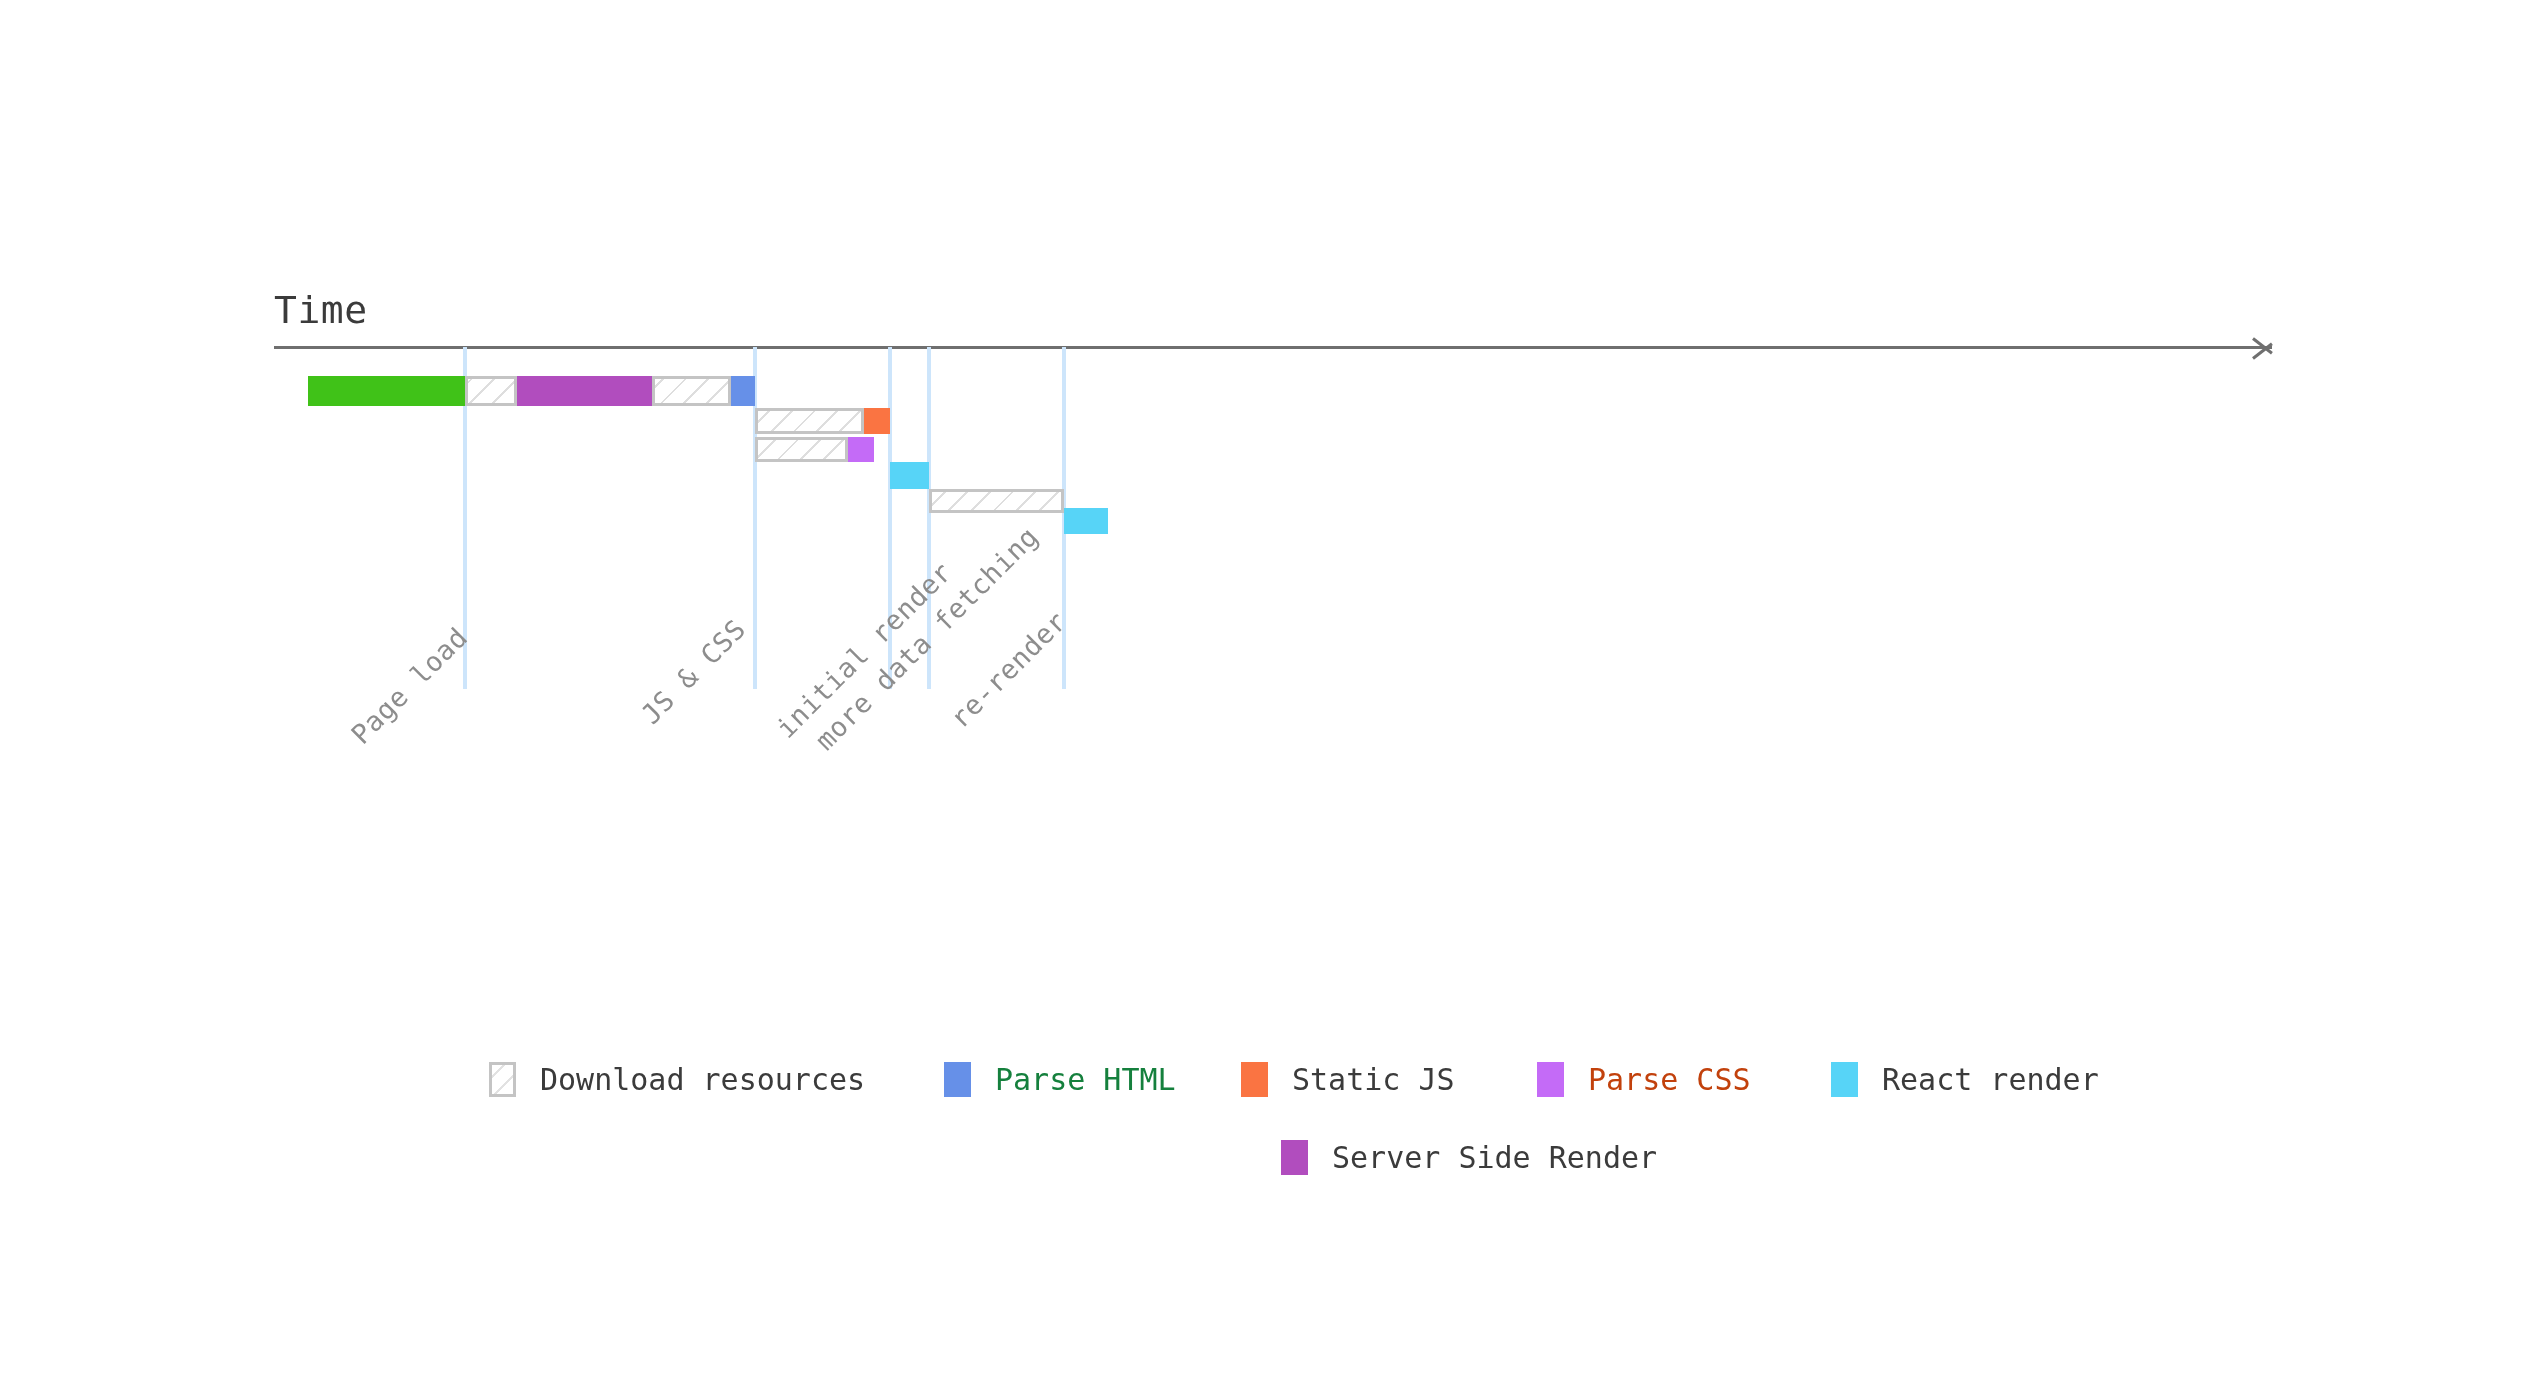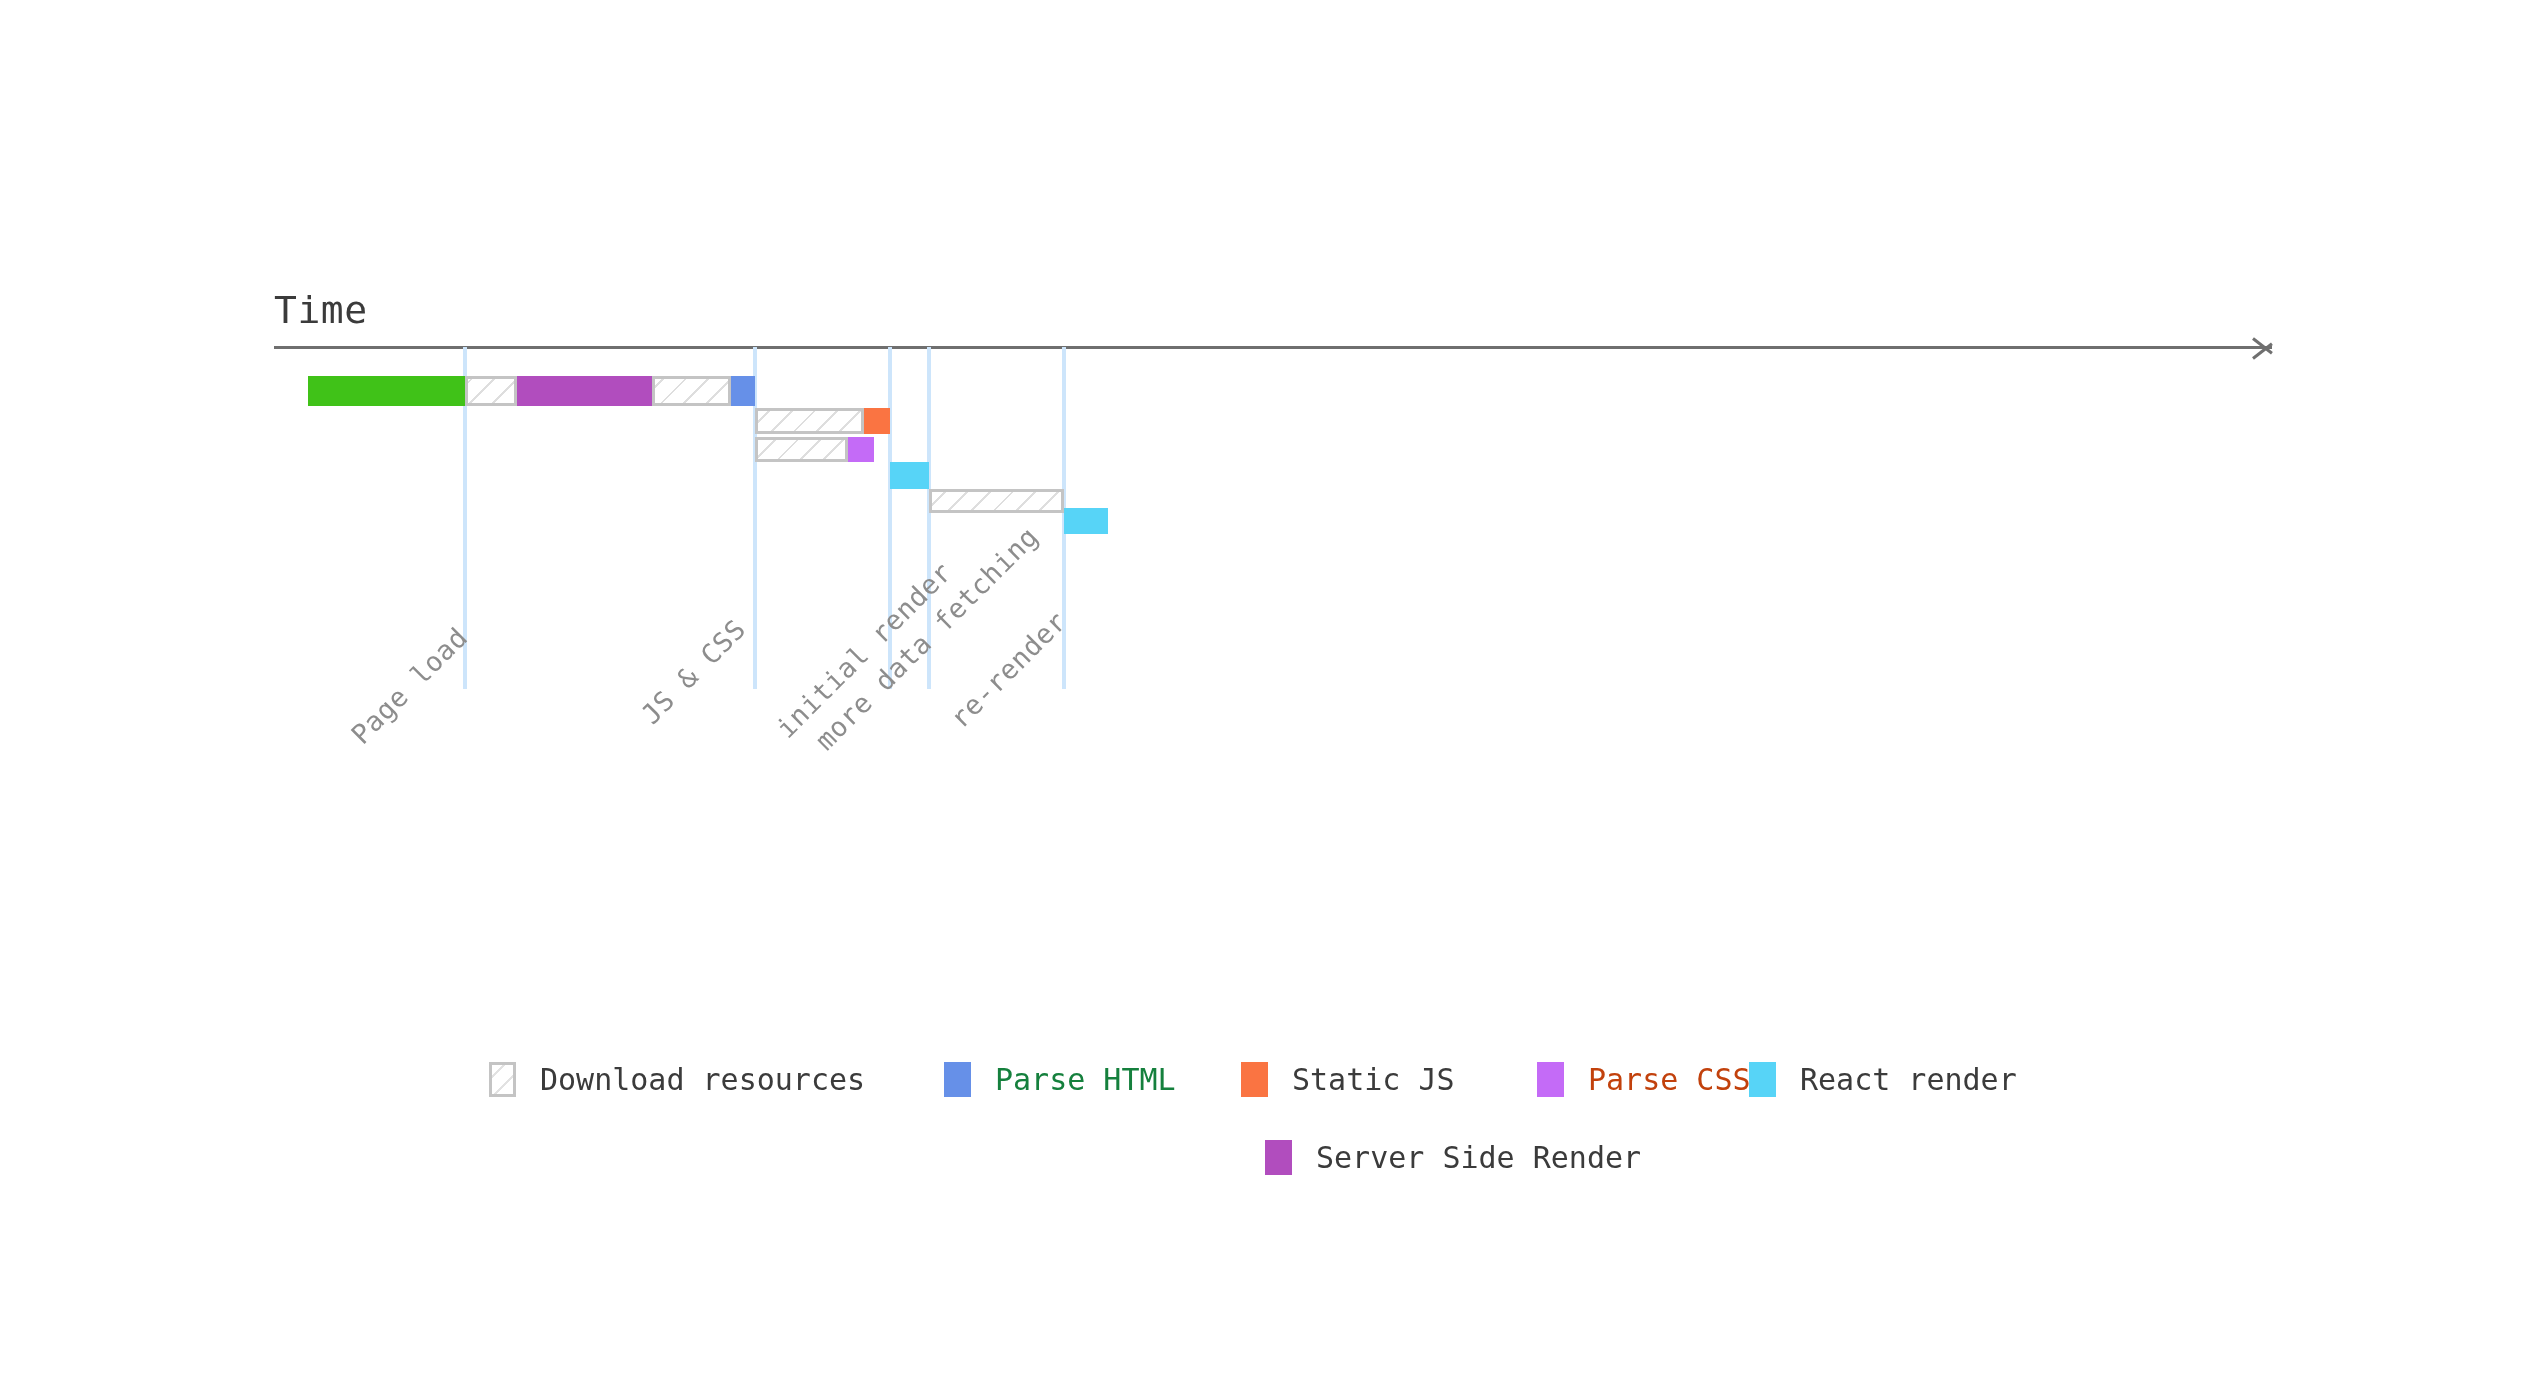--- a/index.html
+++ b/index.html
@@ -191,26 +191,26 @@
           <span class="legend-label" style="color: #15803d;">Parse HTML</span>
         </div>
         <div class="legend-item" style="left: 752px;">
           <span class="legend-swatch" style="background: rgb(250, 116, 66);"></span>
           <span class="legend-label" style="color: rgb(59, 59, 59);">Static JS</span>
         </div>
         <div class="legend-item" style="left: 1048px;">
           <span class="legend-swatch" style="background: rgb(196, 107, 247);"></span>
           <span class="legend-label" style="color: #c2410c;">Parse CSS</span>
         </div>
-        <div class="legend-item" style="left: 1260px;">
+        <div class="legend-item" style="left: 1342px;">
           <span class="legend-swatch" style="background: rgb(87, 212, 247);"></span>
           <span class="legend-label" style="color: rgb(59, 59, 59);">React render</span>
         </div>
       </div>
     <div class="legend-row" id="legend-row-2">
-        <div class="legend-item" style="left: 776px;">
+        <div class="legend-item" style="left: 792px;">
           <span class="legend-swatch" style="background: rgb(177, 77, 190);"></span>
           <span class="legend-label" style="color: rgb(59, 59, 59);">Server Side Render</span>
         </div>
       </div>
   </div>
 
 </div>
 
 </body></html>

